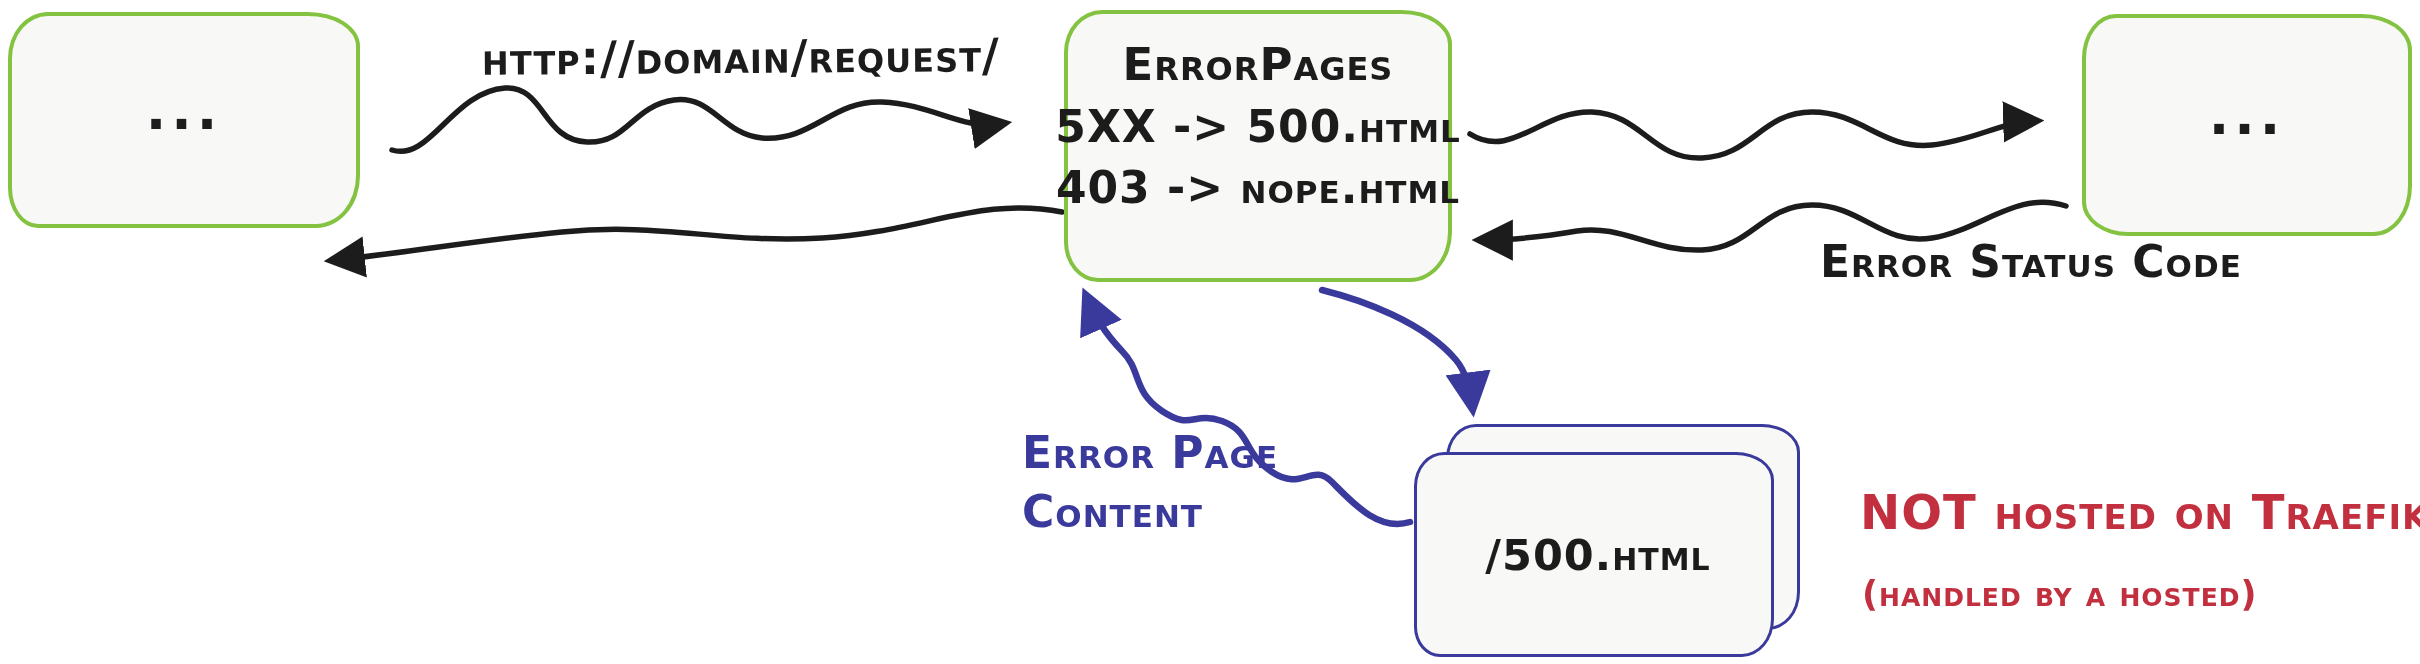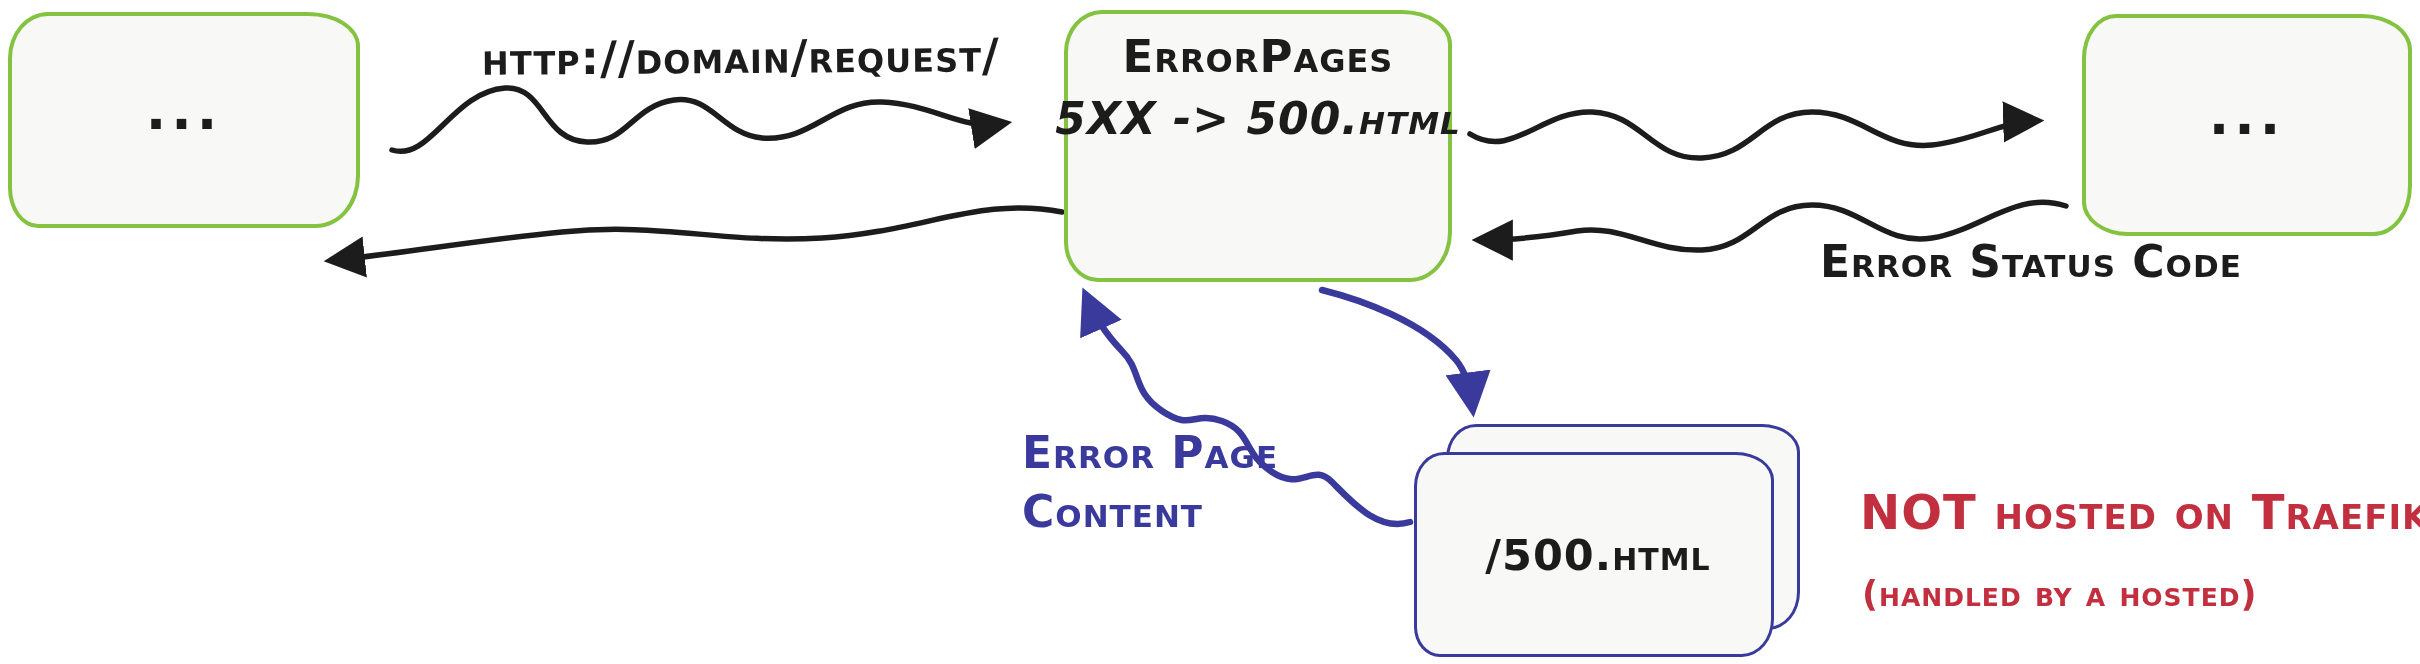--- a/index.html
+++ b/index.html
@@ -56,22 +56,22 @@
     transform:translateY(-10px);
   }
   .node-middleware{
     left:1064px;top:10px;width:388px;height:272px;
     border-radius:38px 50px 42px 34px / 42px 34px 50px 40px;
     flex-direction:column;
     justify-content:flex-start;
     padding-top:16px;
     gap:10px;
   }
-  .mw-title{font-size:45px;}
-  .mw-line{font-size:44px;white-space:nowrap;font-style:italic;}
+  .mw-title{font-size:45px;margin-top:8px;}
+  .mw-line{font-size:44px;white-space:nowrap;}
   .label{
     position:absolute;
     white-space:nowrap;
     color:var(--ink);
   }
   .lbl-request{left:482px;top:30px;font-size:46px;transform:rotate(-0.4deg);}
   .lbl-status{left:1820px;top:236px;font-size:44px;}
   .lbl-newreq{left:1506px;top:352px;font-size:40px;color:var(--blue);}
   .lbl-content{left:1022px;top:423px;font-size:44px;color:var(--blue);line-height:1.35;white-space:normal;width:300px;}
   .lbl-red1{left:1860px;top:484px;font-size:48px;color:var(--red);}
@@ -117,20 +117,21 @@
     <path d="M 1410 522 C 1378 532, 1352 502, 1332 482 C 1312 462, 1302 492, 1272 472 C 1242 452, 1252 432, 1222 421 C 1192 411, 1192 431, 1162 411 C 1132 391, 1142 371, 1122 351 C 1104 332, 1096 318, 1088 300" fill="none" stroke="#3a3a9c" stroke-width="6.5" stroke-linecap="round" marker-end="url(#ah-blue)"></path>
   </svg>
 
   <div class="node node-client">
     <span class="dots">...</span>
   </div>
 
   <div class="node node-middleware">
     <span class="sc mw-title">ErrorPages</span>
     <span class="sc mw-line">5XX -&gt; 500.html</span>
+    <span class="sc mw-line">403 -&gt; nope.html</span>
   </div>
 
   <div class="node node-service">
     <span class="dots">...</span>
   </div>
 
   <div class="label sc lbl-request">http://domain/request/</div>
   <div class="label sc lbl-status">Error Status Code</div>
   <div class="label sc lbl-content">Error Page Content</div>
   <div class="label sc lbl-red1">NOT hosted on Traefik</div>

